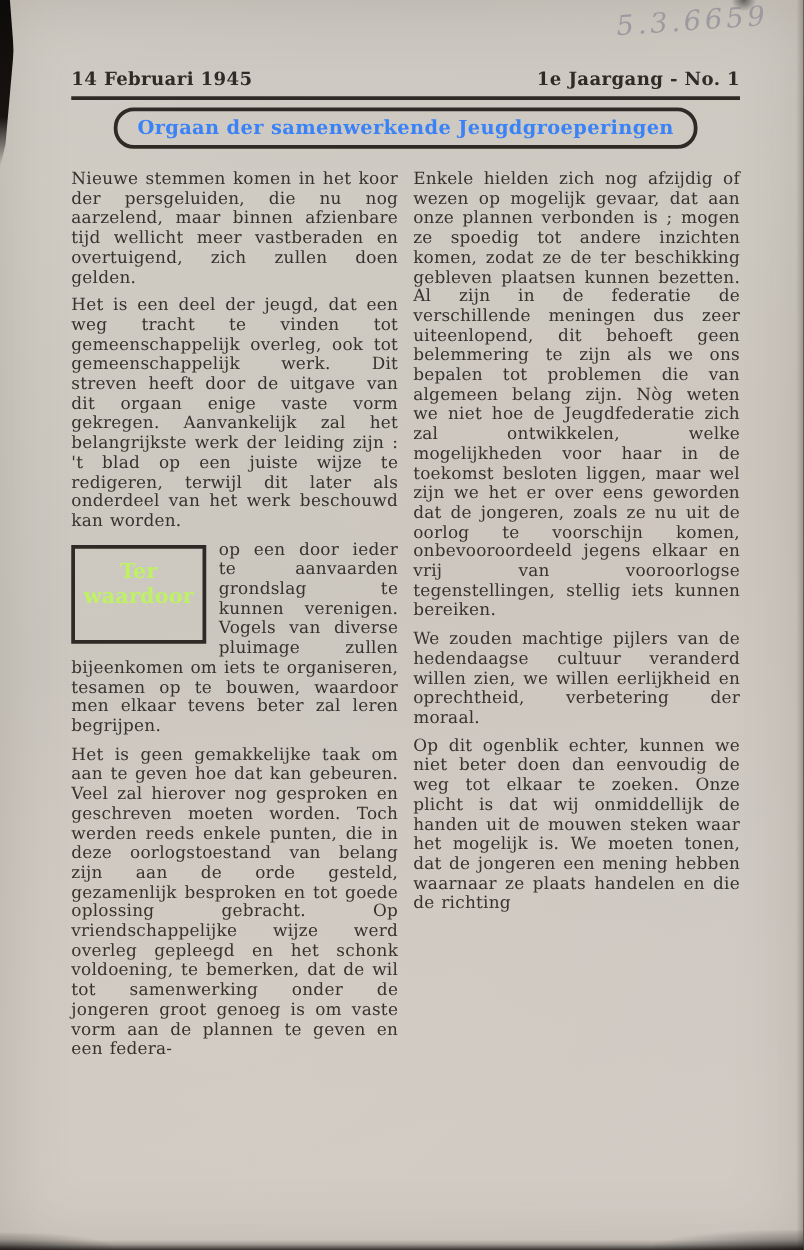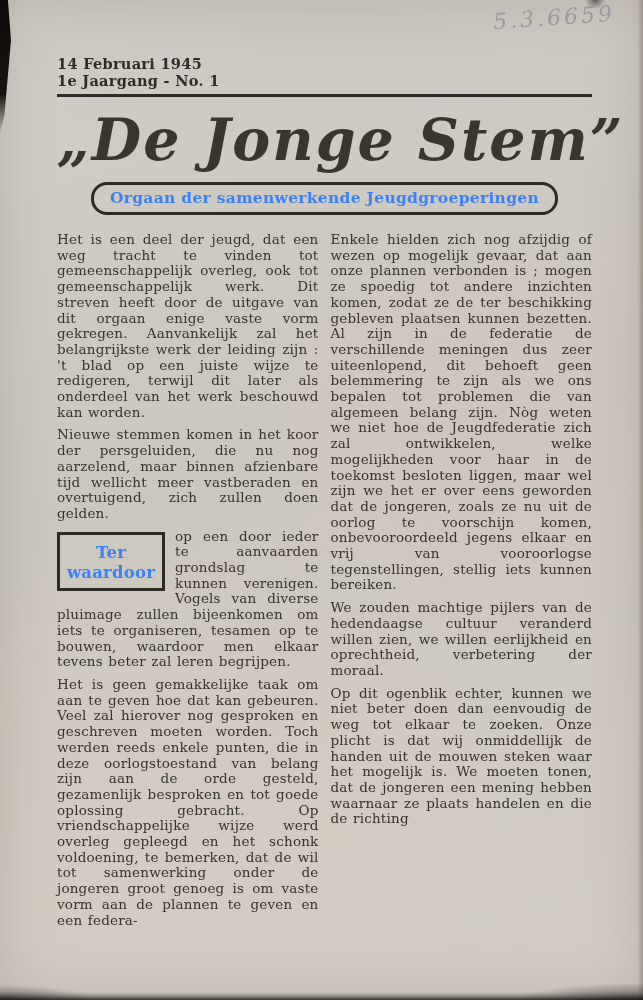--- a/index.html
+++ b/index.html
@@ -26,40 +26,40 @@
     background:radial-gradient(ellipse at top,rgba(45,44,48,0.65),transparent 72%);}
   .edge-right{position:absolute;right:0;top:0;width:6px;height:100%;
     background:linear-gradient(to left,rgba(70,62,54,0.30),rgba(70,62,54,0));}
 
   .content{position:absolute;inset:0;padding:0 51px 0 57px;color:#37332d;}
 
   .handwritten{position:absolute;top:5px;right:28px;transform:rotate(-4deg);
     color:#95949b;font-size:22px;font-style:italic;letter-spacing:3px;opacity:0.85;}
 
   .mast-row{display:flex;justify-content:space-between;align-items:baseline;
-    font-weight:700;font-size:14.5px;padding-top:55px;letter-spacing:0.3px;color:#2f2b26;flex-direction:column;}
+    font-weight:700;font-size:14.5px;padding-top:55px;letter-spacing:0.3px;color:#2f2b26;}
   .mast-rule{border-bottom:3px solid #2e2a25;margin-top:5px;}
 
   .title{text-align:center;font-size:57px;font-style:italic;font-weight:700;
     margin:7px 0 0;letter-spacing:2px;color:#3a362f;line-height:72px;white-space:nowrap;}
 
   .subtitle-wrap{text-align:center;margin-top:6px;}
   .subtitle-box{display:inline-block;border:3px solid #2e2a25;border-radius:16px;
     padding:3px 16px 5px;font-weight:700;font-size:15.5px;letter-spacing:0.3px;color:#3b82f6;}
 
   .columns{display:flex;gap:12px;margin-top:17px;}
   .col{flex:1;min-width:0;font-size:13.5px;line-height:15.7px;text-align:justify;
     color:#36322c;letter-spacing:0.2px;word-spacing:1px;}
   .col p{margin:0 0 7px;}
   .col p.nogap{margin-bottom:0;}
   .wrapzone{margin:0 0 7px;}
   .wrapzone p{margin:0;}
   .inset-box{float:left;width:102px;margin:3px 10px 2px 0;border:3px solid #2e2a25;
     text-align:center;font-weight:700;font-size:16.5px;line-height:20px;
-    padding:8px 0 5px;color:#3b82f6;background:rgba(255,255,255,0.02);}
+    padding:8px 0 25px;color:#bef264;background:rgba(255,255,255,0.02);}
   .inset-box span{display:block;}
 </style>
 </head>
 <body>
 
 <div class="page">
   <div class="paper"></div>
   <div class="corner-left"></div>
   <div class="edge-right"></div>
   <div class="edge-bottom"></div>
@@ -70,31 +70,30 @@
   <div class="content">
 
     <div class="handwritten">5.3.6659</div>
 
     <header>
       <div class="mast-row">
         <span>14 Februari 1945</span>
         <span>1e Jaargang - No. 1</span>
       </div>
       <div class="mast-rule"></div>
-      <h1 class="title">„De Jonge Stem”</h1>
       <div class="subtitle-wrap">
         <span class="subtitle-box"><span>Orgaan der samenwerkende Jeugdgroeperingen</span></span>
       </div>
     </header>
 
     <main class="columns">
 
       <div class="col">
+        <p>Nieuwe stemmen komen in het koor der persgeluiden, die nu nog aarzelend, maar binnen afzienbare tijd wellicht meer vastberaden en overtuigend, zich zullen doen gelden.</p>
         <p>Het is een deel der jeugd, dat een weg tracht te vinden tot gemeenschappelijk overleg, ook tot gemeenschappelijk werk. Dit streven heeft door de uitgave van dit orgaan enige vaste vorm gekregen. Aanvankelijk zal het belangrijkste werk der leiding zijn : 't blad op een juiste wijze te redigeren, terwijl dit later als onderdeel van het werk beschouwd kan worden.</p>
-        <p>Nieuwe stemmen komen in het koor der persgeluiden, die nu nog aarzelend, maar binnen afzienbare tijd wellicht meer vastberaden en overtuigend, zich zullen doen gelden.</p>
         <div class="wrapzone">
           <div class="inset-box">
             <span>Ter</span>
             <span>waardoor</span>
           </div>
           <p>op een door ieder te aanvaarden grondslag te kunnen verenigen. Vogels van diverse pluimage zullen bijeenkomen om iets te organiseren, tesamen op te bouwen, waardoor men elkaar tevens beter zal leren begrijpen.</p>
         </div>
         <p>Het is geen gemakkelijke taak om aan te geven hoe dat kan gebeuren. Veel zal hierover nog gesproken en geschreven moeten worden. Toch werden reeds enkele punten, die in deze oorlogstoestand van belang zijn aan de orde gesteld, gezamenlijk besproken en tot goede oplossing gebracht. Op vriendschappelijke wijze werd overleg gepleegd en het schonk voldoening, te bemerken, dat de wil tot samenwerking onder de jongeren groot genoeg is om vaste vorm aan de plannen te geven en een federa-</p>
       </div>
 

